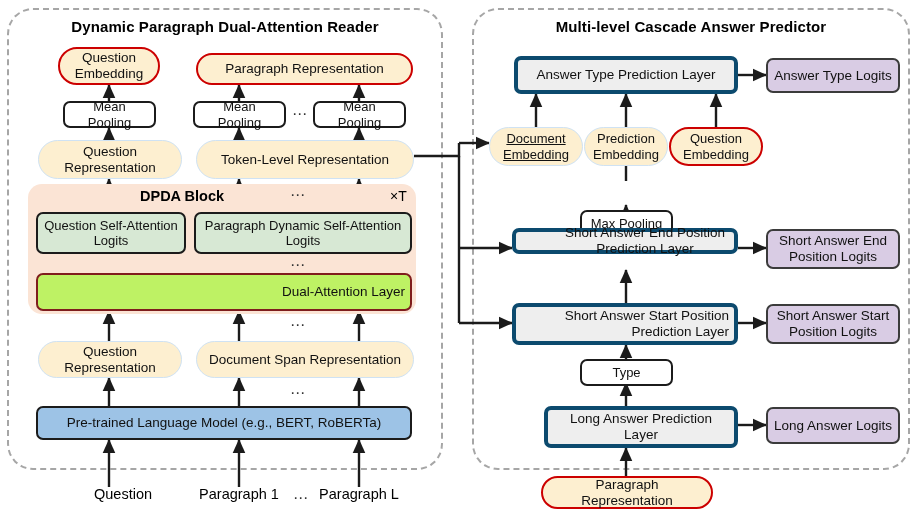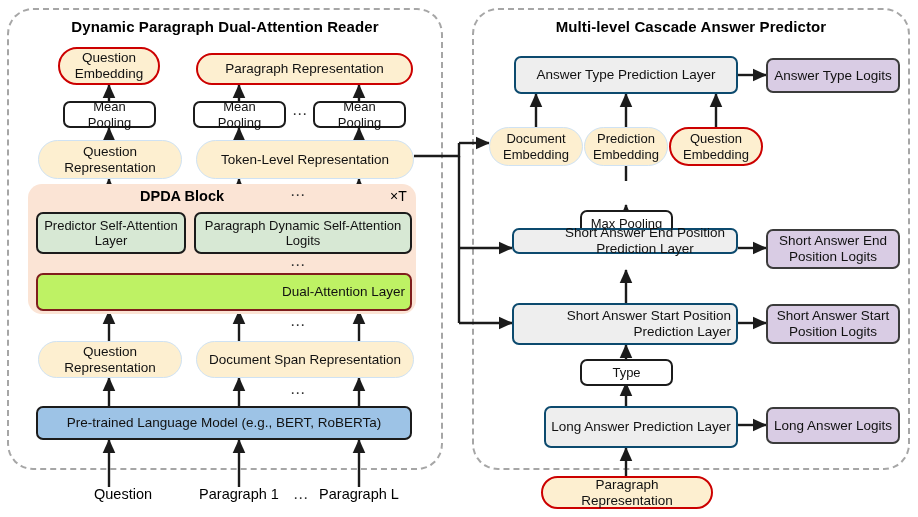--- a/index.html
+++ b/index.html
@@ -19,21 +19,21 @@
   .pill{border-radius:999px;}
   .rrect{border-radius:7px;}
 
   
   .yellow{background:#fdefd0;border:1.6px solid #cfe2f3;}
   .yellow-red{background:#fdefd0;border:2.4px solid #cc0000;}
   .green{background:#d7e8d4;border:2px solid #1b1b1b;}
   .pink{background:#bef264;border:2px solid #7f1d1d;justify-content:flex-end;}
   .blue{background:#9dc3e6;border:2px solid #1b1b1b;}
   .white{background:#ffffff;border:2px solid #1b1b1b;}
-  .grey{background:#eeeeee;border:2px solid #0c4a6e;}
+  .grey{background:#eeeeee;border:4px solid #0c4a6e;}
   .purple{background:#d9cce4;border:2px solid #3b3b3b;}
   .peach{background:#fbe4d5;border:none;border-radius:14px;}
 
   .dpda-title{position:absolute;font-weight:bold;font-size:14.5px;color:#000;white-space:nowrap;}
   .xt{position:absolute;font-size:14px;color:#000;white-space:nowrap;}
   .dots{position:absolute;font-size:15px;color:#333;letter-spacing:1px;white-space:nowrap;}
   .axlabel{position:absolute;font-size:14.5px;color:#000;white-space:nowrap;text-align:center;}
 
   svg.wires{position:absolute;left:0;top:0;width:918px;height:517px;overflow:visible;
             pointer-events:none;}
@@ -146,21 +146,21 @@
   <div class="node pill yellow" style="left:196px;top:140px;width:218px;height:39px;font-size:13.5px;">
     <span>Token-Level Representation</span>
   </div>
 
   <div class="peach" style="position:absolute;left:28px;top:184px;width:388px;height:130px;"></div>
   <div class="dpda-title" style="left:140px;top:188px;">DPDA Block</div>
   <div class="xt" style="left:390px;top:188px;">×T</div>
   <div class="dots" style="left:290px;top:186px;">⋯</div>
 
   <div class="node rrect green" style="left:36px;top:212px;width:150px;height:42px;font-size:13px;">
-    <span>Predictor Self-Attention Layer</span>
+    <span>Question Self-Attention Logits</span>
   </div>
   <div class="node rrect green" style="left:194px;top:212px;width:218px;height:42px;font-size:13px;">
     <span>Paragraph  Dynamic  Self-Attention Logits</span>
   </div>
   <div class="dots" style="left:290px;top:256px;">⋯</div>
 
   <div class="node rrect pink" style="left:36px;top:273px;width:376px;height:38px;font-size:13.5px;">
     <span>Dual-Attention Layer</span>
   </div>
 
@@ -183,21 +183,21 @@
   <div class="dots" style="left:293px;top:489px;">⋯</div>
   <div class="axlabel" style="left:299px;top:486px;width:120px;">Paragraph L</div>
 
   <div class="node rrect grey" style="left:514px;top:56px;width:224px;height:38px;font-size:13.5px;">
     <span>Answer Type Prediction Layer</span>
   </div>
   <div class="node rrect purple" style="left:766px;top:58px;width:134px;height:35px;font-size:13.5px;">
     <span>Answer Type Logits</span>
   </div>
 
-  <div class="node pill yellow" style="left:489px;top:127px;width:94px;height:39px;font-size:13px;">
+  <div class="node pill yellow" style="left:489px;top:127px;width:94px;height:39px;font-size:13px;text-decoration:underline;">
     <span>Document Embedding</span>
   </div>
   <div class="node pill yellow" style="left:584px;top:127px;width:84px;height:39px;font-size:13px;">
     <span>Prediction Embedding</span>
   </div>
   <div class="node pill yellow-red" style="left:669px;top:127px;width:94px;height:39px;font-size:13px;">
     <span>Question Embedding</span>
   </div>
 
   <div class="node rrect white" style="left:580px;top:181px;width:93px;height:27px;font-size:13px;margin-top:29px;">

